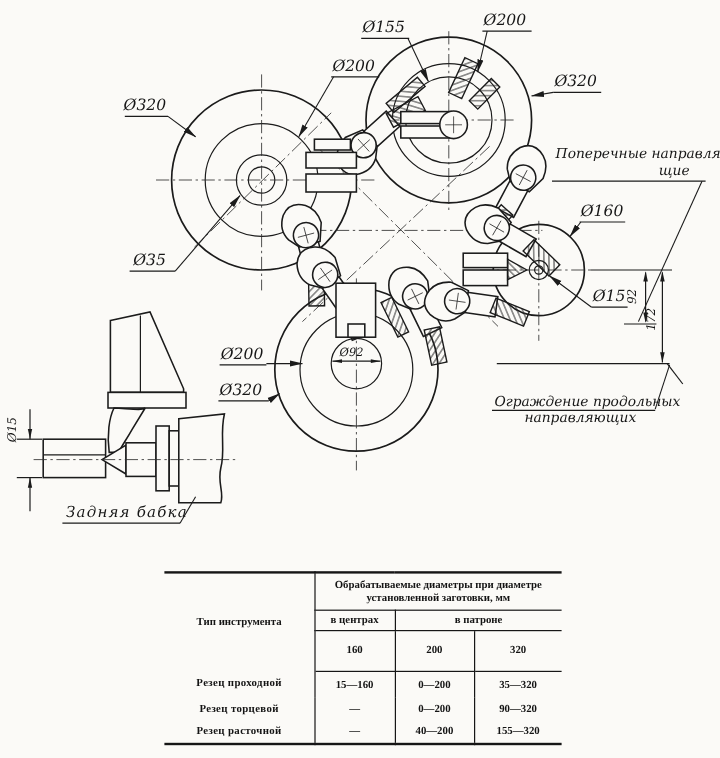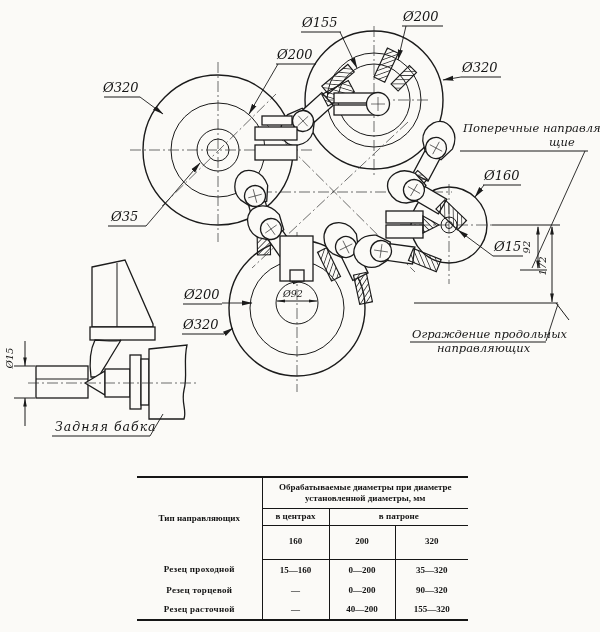--- a/index.html
+++ b/index.html
@@ -263,25 +263,25 @@
 <table class="worktable">
   <colgroup>
         <col style="width:125px">
         <col style="width:67px">
         <col style="width:66px">
         <col style="width:73px">
       </colgroup>
   <tbody>
         <tr style="height:31px">
     <td class="toolhdr b-r" rowspan="3">
-      <span>Тип направляющих</span>
+      <span>Тип инструмента</span>
     </td>
     <td class="hdr b-b" colspan="3">
       <div>Обрабатываемые диаметры при диаметре</div>
-      <div>установленной диаметры, мм</div>
+      <div>установленной заготовки, мм</div>
     </td>
   </tr>
   <tr style="height:17px">
     <td class="sub b-r b-b">в центрах</td>
     <td class="sub b-b" colspan="2">в патроне</td>
   </tr>
   <tr style="height:34px">
     <td class="sz b-r b-b2">160</td>
     <td class="sz b-r b-b2">200</td>
     <td class="sz b-b2">320</td>

